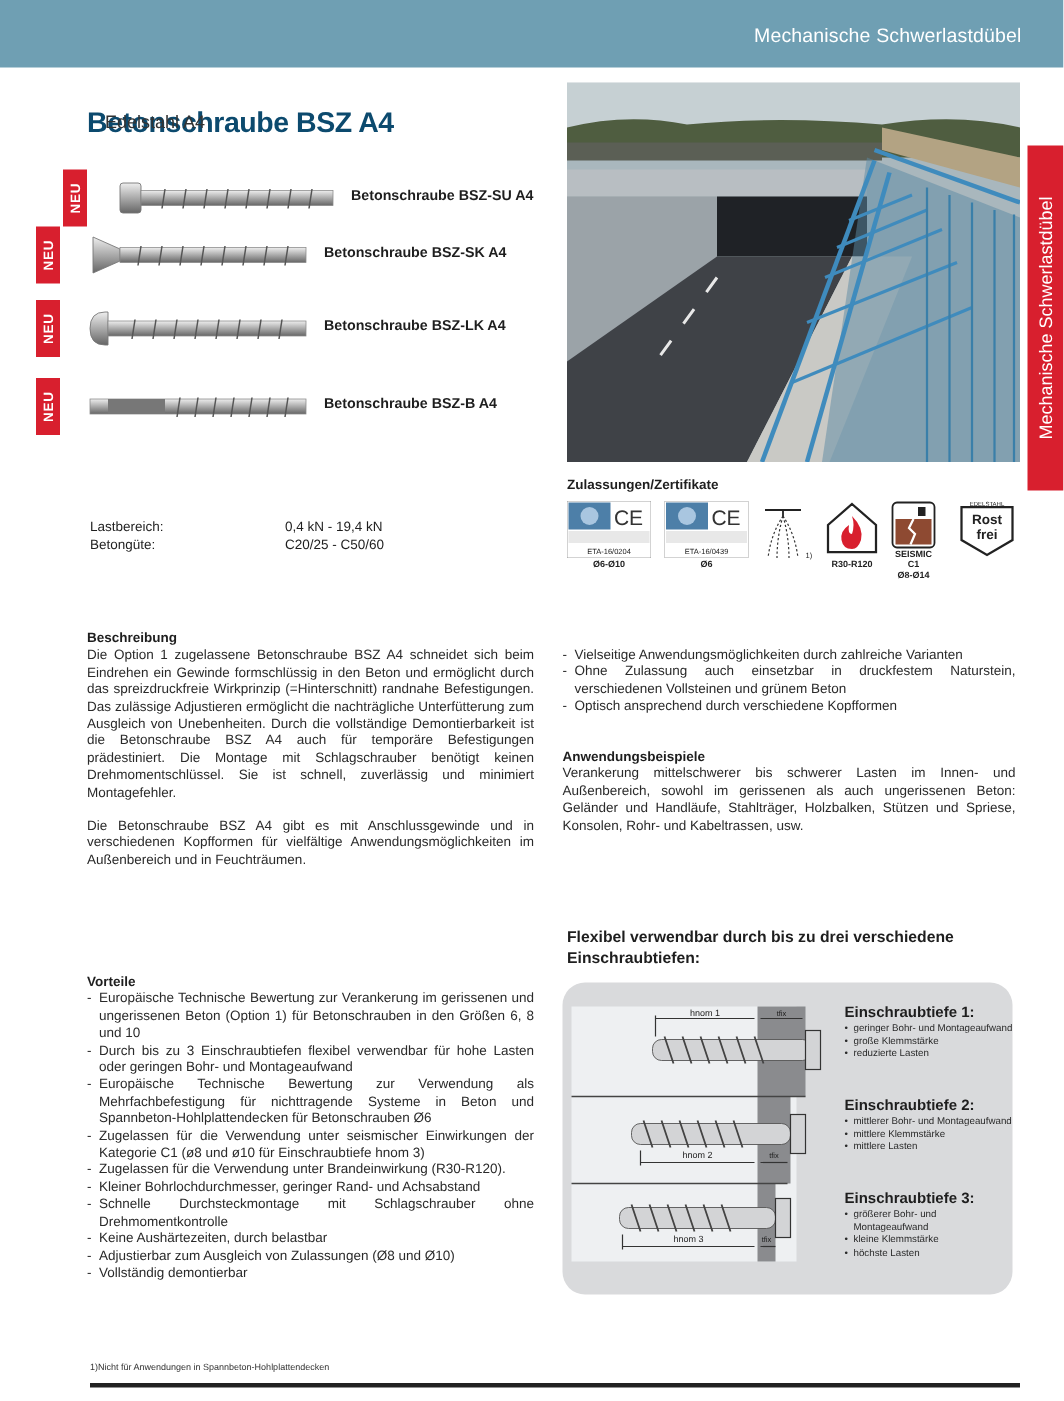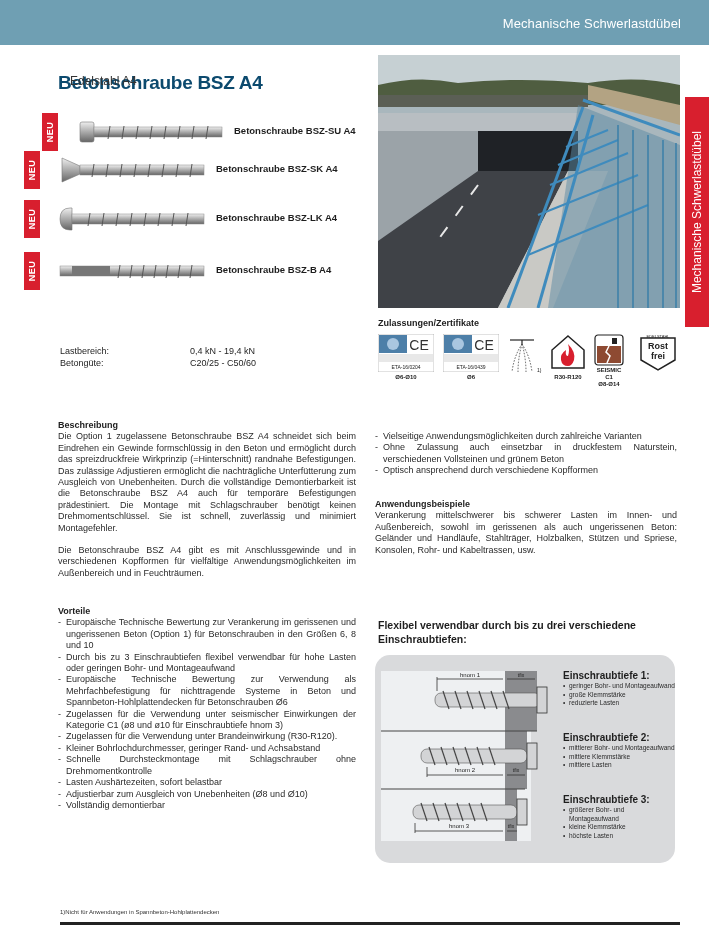--- a/index.html
+++ b/index.html
@@ -288,32 +288,32 @@
     <span class="spec-val">C20/25 - C50/60</span>
   </div>
 </div>
 
 <div class="text-block" style="left:58px; top:420px; width:298px;">
   <div class="h-section">Beschreibung</div>
   <p>Die Option 1 zugelassene Betonschraube BSZ A4 schneidet sich beim Eindrehen ein Gewinde formschlüssig in den Beton und ermöglicht durch das spreizdruckfreie Wirkprinzip (=Hinterschnitt) randnahe Befestigungen. Das zulässige Adjustieren ermöglicht die nachträgliche Unterfütterung zum Ausgleich von Unebenheiten. Durch die vollständige Demontierbarkeit ist die Betonschraube BSZ A4 auch für temporäre Befestigungen prädestiniert. Die Montage mit Schlagschrauber benötigt keinen Drehmomentschlüssel. Sie ist schnell, zuverlässig und minimiert Montagefehler.</p>
   <p style="margin-top:11px;">Die Betonschraube BSZ A4 gibt es mit Anschlussgewinde und in verschiedenen Kopfformen für vielfältige Anwendungsmöglichkeiten im Außenbereich und in Feuchträumen.</p>
 </div>
 
-<div class="text-block" style="left:58px; top:606px; width:298px;">
+<div class="text-block" style="left:58px; top:649px; width:298px;">
   <div class="h-section">Vorteile</div>
   <ul class="bullets">
     <li>Europäische Technische Bewertung zur Verankerung im gerissenen und ungerissenen Beton (Option 1) für Betonschrauben in den Größen 6, 8 und 10</li>
     <li>Durch bis zu 3 Einschraubtiefen flexibel verwendbar für hohe Lasten oder geringen Bohr- und Montageaufwand</li>
     <li>Europäische Technische Bewertung zur Verwendung als Mehrfachbefestigung für nichttragende Systeme in Beton und Spannbeton-Hohlplattendecken für Betonschrauben Ø6</li>
     <li>Zugelassen für die Verwendung unter seismischer Einwirkungen der Kategorie C1 (ø8 und ø10 für Einschraubtiefe hnom 3)</li>
     <li>Zugelassen für die Verwendung unter Brandeinwirkung (R30-R120).</li>
     <li>Kleiner Bohrlochdurchmesser, geringer Rand- und Achsabstand</li>
     <li>Schnelle Durchsteckmontage mit Schlagschrauber ohne Drehmomentkontrolle</li>
-    <li>Lasten Aushärtezeiten, sofort belastbar</li>
-    <li>Adjustierbar zum Ausgleich von Unebenheiten (Ø8 und Ø10)</li>
+    <li>Keine Aushärtezeiten, durch belastbar</li>
+    <li>Adjustierbar zum Ausgleich von Zulassungen (Ø8 und Ø10)</li>
     <li>Vollständig demontierbar</li>
   </ul>
 </div>
 
 <div class="text-block" style="left:375px; top:431px; width:302px;">
   <ul class="bullets">
     <li>Vielseitige Anwendungsmöglichkeiten durch zahlreiche Varianten</li>
     <li>Ohne Zulassung auch einsetzbar in druckfestem Naturstein, verschiedenen Vollsteinen und grünem Beton</li>
     <li>Optisch ansprechend durch verschiedene Kopfformen</li>
   </ul>

